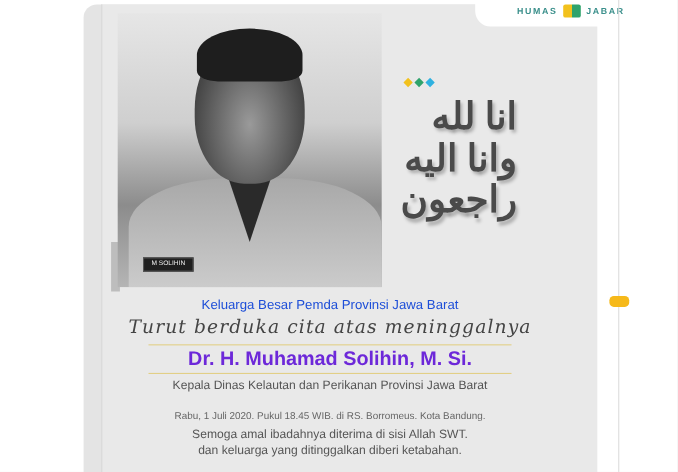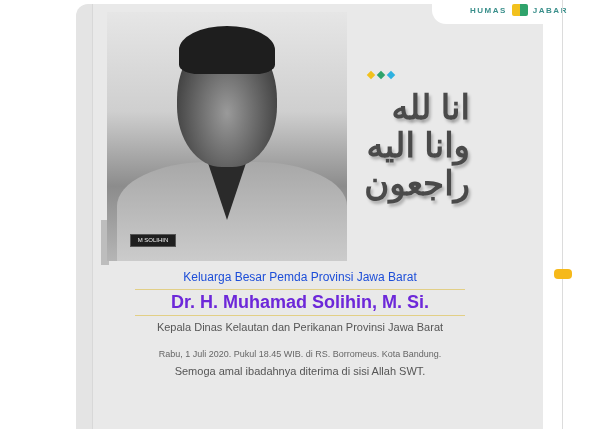--- a/index.html
+++ b/index.html
@@ -13,21 +13,21 @@
   .scroll-thumb{position:absolute;left:554px;top:269px;width:18px;height:10px;background:#f6b91a;border-radius:4px;}
   .photo{position:absolute;left:107px;top:12px;width:240px;height:249px;background:linear-gradient(180deg,#e6e6e6 0%,#cfcfcf 40%,#8c8c8c 70%,#b5b5b5 100%);overflow:hidden;}
   .photo .head{position:absolute;left:70px;top:20px;width:100px;height:135px;border-radius:50% 50% 45% 45%;background:radial-gradient(ellipse at 50% 60%,#9a9a9a,#3c3c3c 80%);}
   .photo .hair{position:absolute;left:72px;top:14px;width:96px;height:48px;border-radius:50% 50% 20% 20%;background:#1e1e1e;}
   .photo .body{position:absolute;left:10px;top:150px;width:230px;height:110px;border-radius:40% 40% 0 0;background:linear-gradient(180deg,#a8a8a8,#cfcfcf);}
   .photo .collar{position:absolute;left:100px;top:148px;width:40px;height:60px;background:#2a2a2a;clip-path:polygon(0 0,100% 0,50% 100%);}
   .nametag{position:absolute;left:130px;top:234px;width:44px;height:11px;background:#1f1f1f;color:#f0f0f0;font-size:6px;line-height:11px;text-align:center;border:1px solid #555;}
   .photo-shadow{position:absolute;left:101px;top:220px;width:8px;height:45px;background:#bdbdbd;}
   .dots{position:absolute;left:368px;top:72px;display:flex;gap:4px;}
   .dot{width:6px;height:6px;transform:rotate(45deg);}
-  .arabic{position:absolute;left:360px;top:88px;width:110px;color:#4a4a4a;font-family:Liberation Sans, sans-serif;font-weight:bold;font-size:34px;line-height:38px;direction:rtl;text-align:right;text-shadow:2px 3px 3px rgba(0,0,0,0.25);letter-spacing:-1px;}
+  .arabic{position:absolute;left:360px;top:88px;width:110px;color:#4a4a4a;font-family:Liberation Serif, serif;font-weight:bold;font-size:34px;line-height:38px;direction:rtl;text-align:right;text-shadow:2px 3px 3px rgba(0,0,0,0.25);letter-spacing:-1px;}
   .text-block{position:absolute;left:100px;top:268px;width:400px;text-align:center;}
   .family{font-size:12px;color:#1d4ed8;margin-top:2px;}
   .condolence{font-family:"DejaVu Serif",serif;font-style:italic;font-size:17px;color:#444;margin-top:4px;letter-spacing:1px;}
   .gold-line{width:330px;height:1px;background:#e2cf86;margin:5px auto 0;}
   .name{font-size:18px;font-weight:bold;color:#6d28d9;margin-top:2px;}
   .gold-line2{width:330px;height:1px;background:#e2cf86;margin:2px auto 0;}
   .position{font-size:11px;font-weight:normal;color:#555;margin-top:5px;}
   .details{font-size:9px;color:#666;margin-top:16px;}
   .prayer{font-size:11px;color:#555;margin-top:5px;line-height:15px;}
 </style>
@@ -63,21 +63,23 @@
 </div>
 
 <div class="arabic">
   <div>انا لله</div>
   <div>وانا اليه</div>
   <div>راجعون</div>
 </div>
 
 <div class="text-block">
   <div class="family">Keluarga Besar Pemda Provinsi Jawa Barat</div>
+  <div class="condolence">Turut berduka cita atas meninggalnya</div>
   <div class="gold-line"></div>
   <div class="name">Dr. H. Muhamad Solihin, M. Si.</div>
   <div class="gold-line2"></div>
   <div class="position">Kepala Dinas Kelautan dan Perikanan Provinsi Jawa Barat</div>
   <div class="details">Rabu, 1 Juli 2020. Pukul 18.45 WIB. di RS. Borromeus. Kota Bandung.</div>
   <div class="prayer">
     <div>Semoga amal ibadahnya diterima di sisi Allah SWT.</div>
+    <div>dan keluarga yang ditinggalkan diberi ketabahan.</div>
   </div>
 </div>
 
 </body></html>

